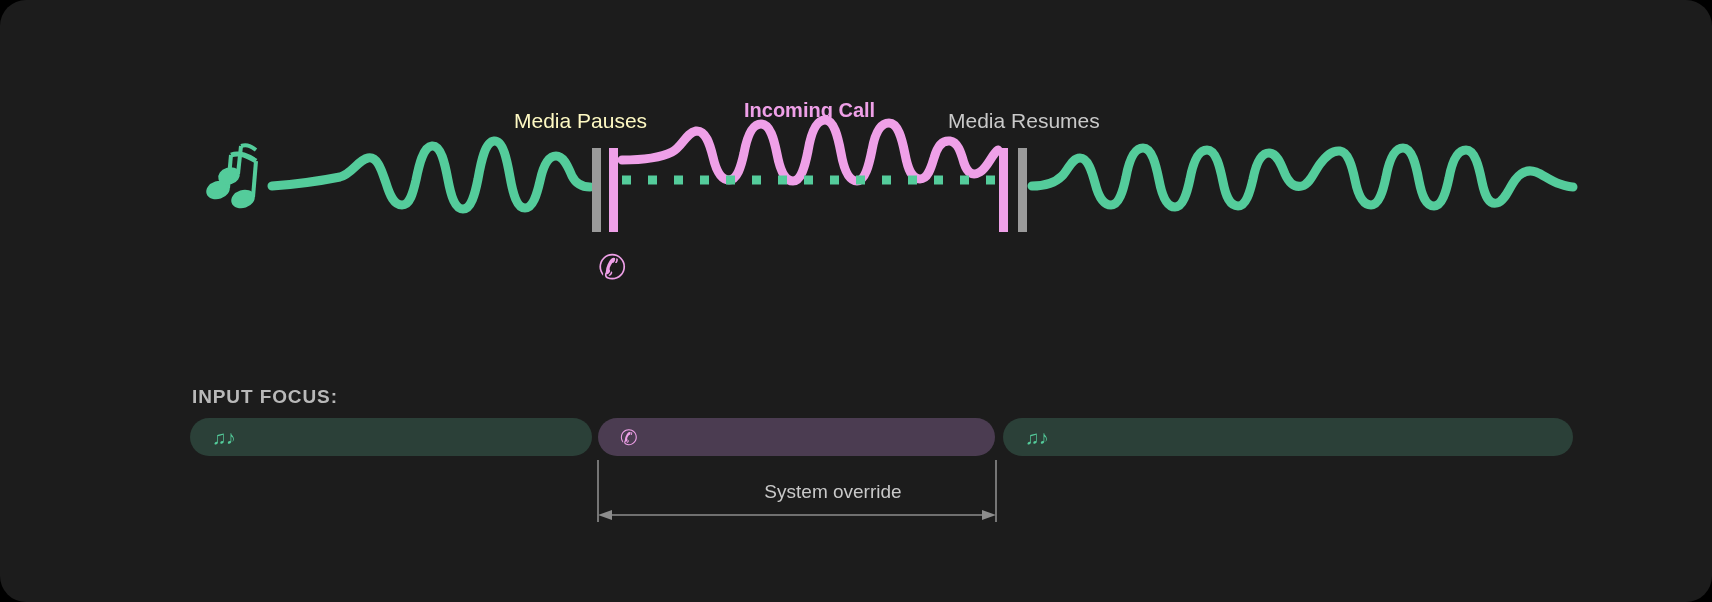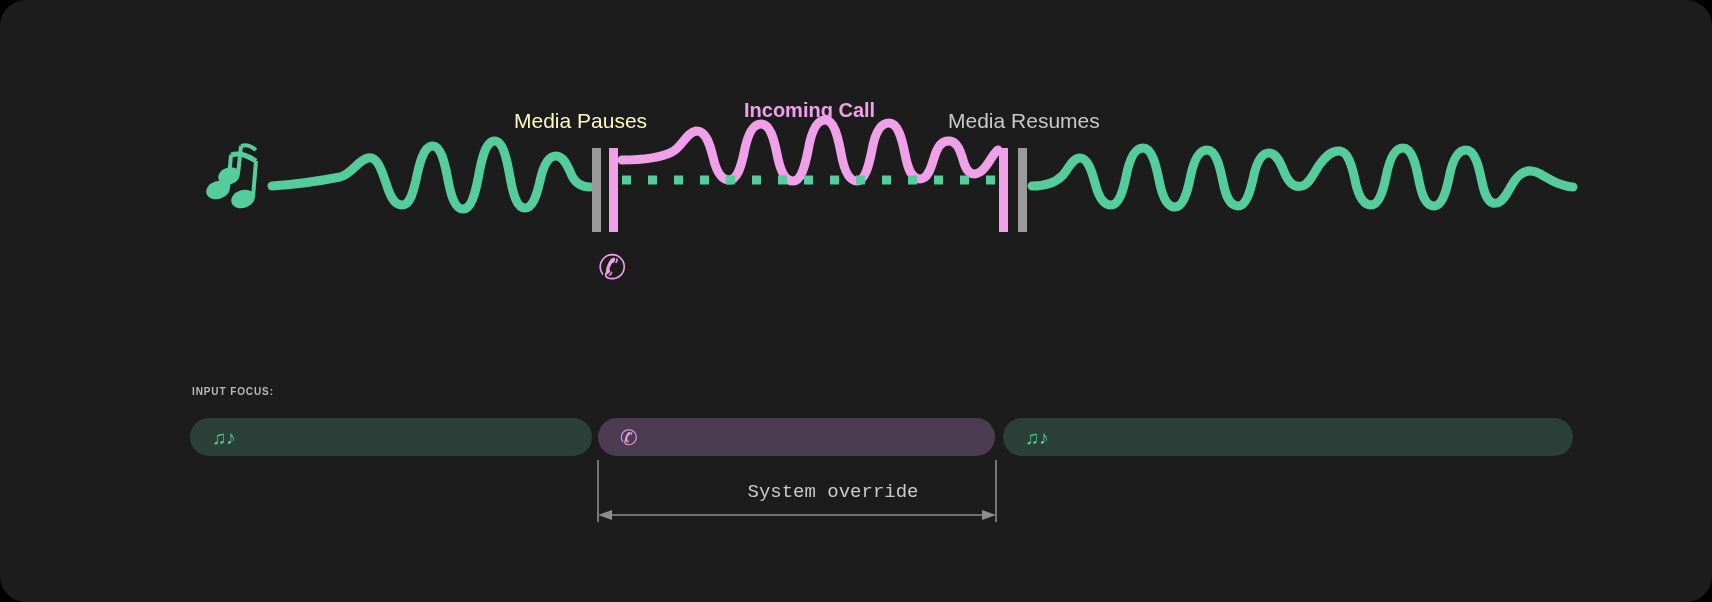--- a/index.html
+++ b/index.html
@@ -22,37 +22,37 @@
   #lbl-resumes{
     left:948px;top:109px;font-size:21px;color:#c9c9c9;text-align:center;
   }
   #wave-svg{position:absolute;left:0;top:0;}
   #phone-glyph{
     position:absolute;left:598px;top:250px;
     font-size:34px;color:#efa0e8;line-height:1;
   }
   #input-focus-label{
     position:absolute;left:192px;top:386px;
-    font-size:10px;font-weight:bold;letter-spacing:.9px;color:#b9b9b9;
+    font-size:19px;font-weight:bold;letter-spacing:.9px;color:#b9b9b9;
   }
   .track{
     position:absolute;top:418px;height:38px;border-radius:19px;
     display:flex;align-items:center;
   }
   .track .ic{margin-left:22px;font-size:19px;line-height:1;}
   #track-media-left{left:190px;width:402px;background:#2b4038;}
   #track-media-left .ic{color:#54cc9b;}
   #track-call{left:598px;width:397px;background:#4b3c51;}
   #track-call .ic{color:#efa0e8;font-size:21px;}
   #track-media-right{left:1003px;width:570px;background:#2b4038;}
   #track-media-right .ic{color:#54cc9b;}
   #override-svg{position:absolute;left:0;top:0;}
   #override-label{
     position:absolute;left:598px;top:481px;width:470px;
-    text-align:center;font-size:19px;color:#c9c9c9;font-family:Liberation Mono, monospace;
+    text-align:center;font-size:19px;color:#c9c9c9;
   }
 </style>
 </head>
 <body>
 
 <div id="card">
 
   <div class="lbl" id="lbl-pauses">Media Pauses</div>
   <div class="lbl" id="lbl-incoming">Incoming Call</div>
   <div class="lbl" id="lbl-resumes">Media Resumes</div>

